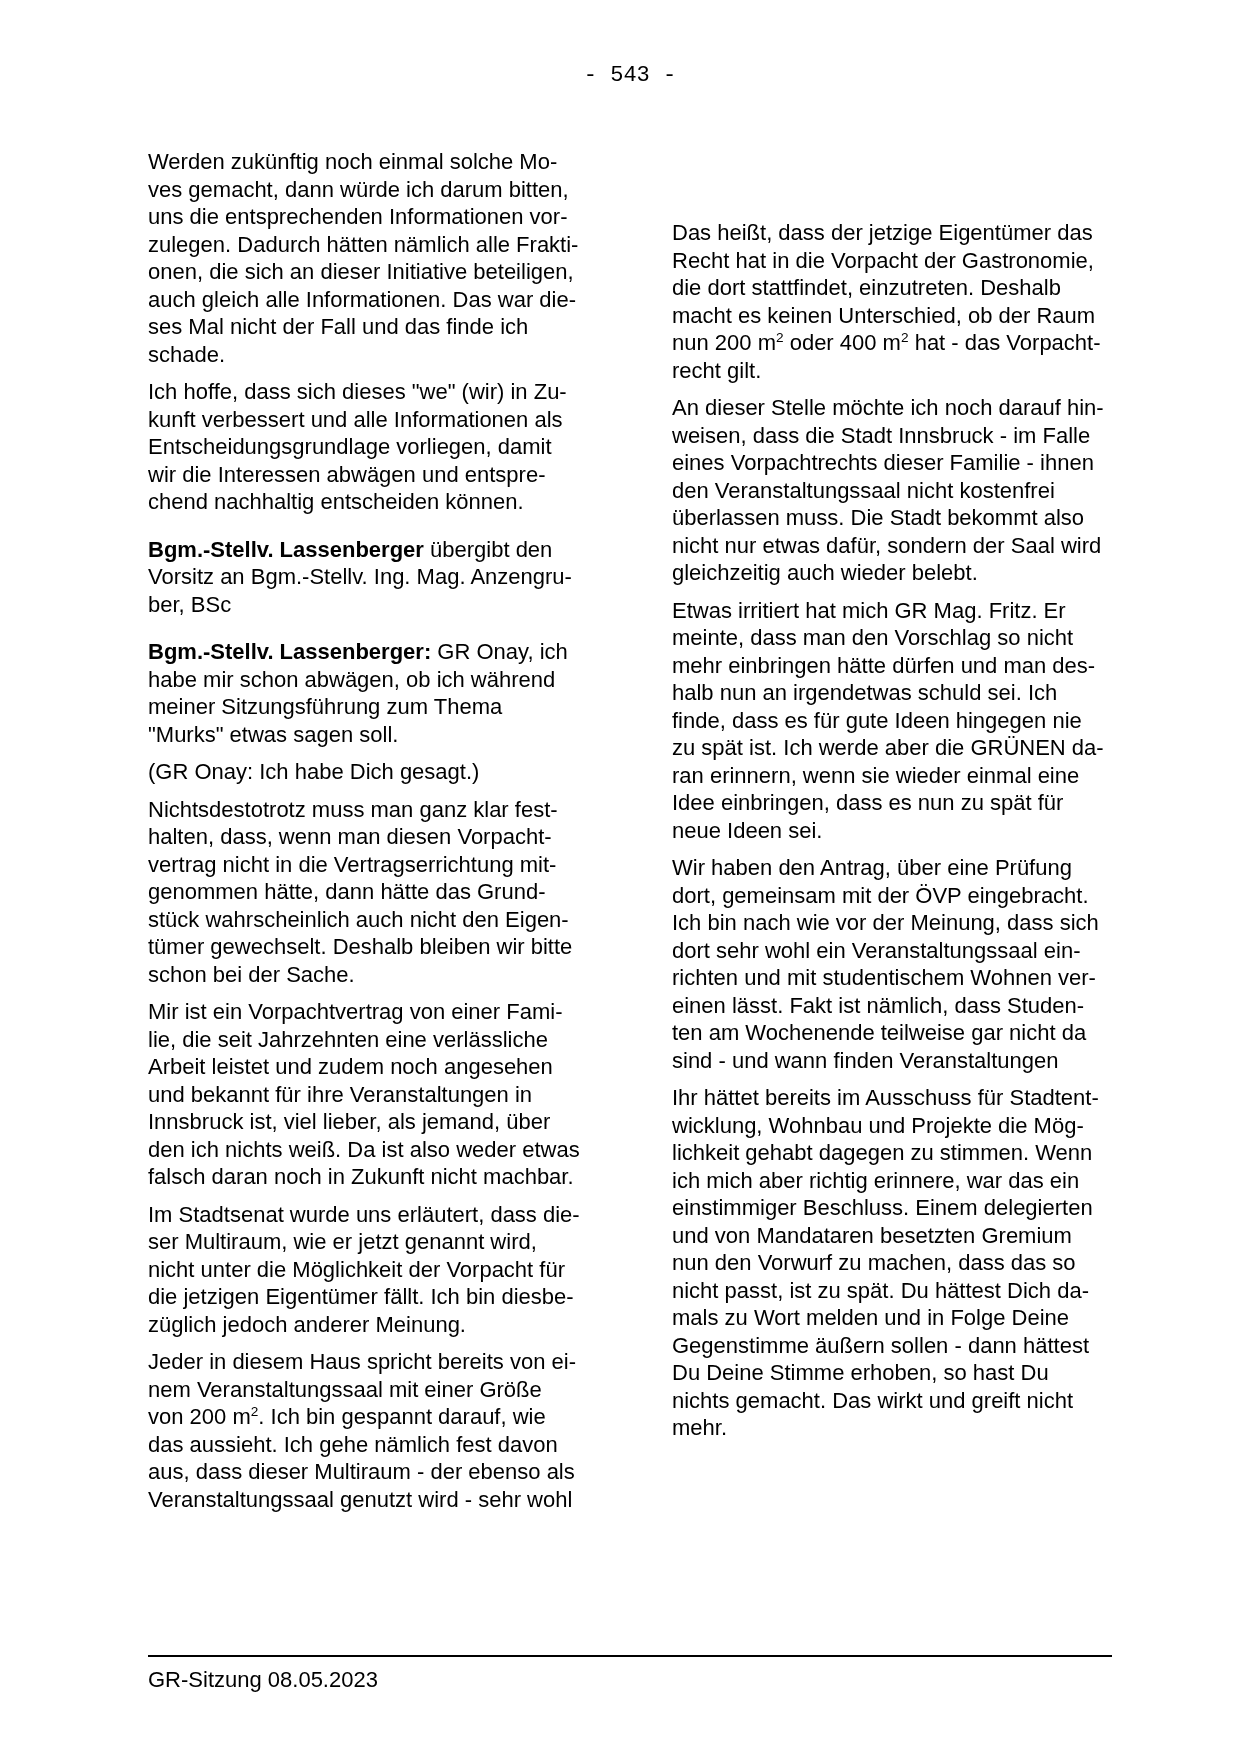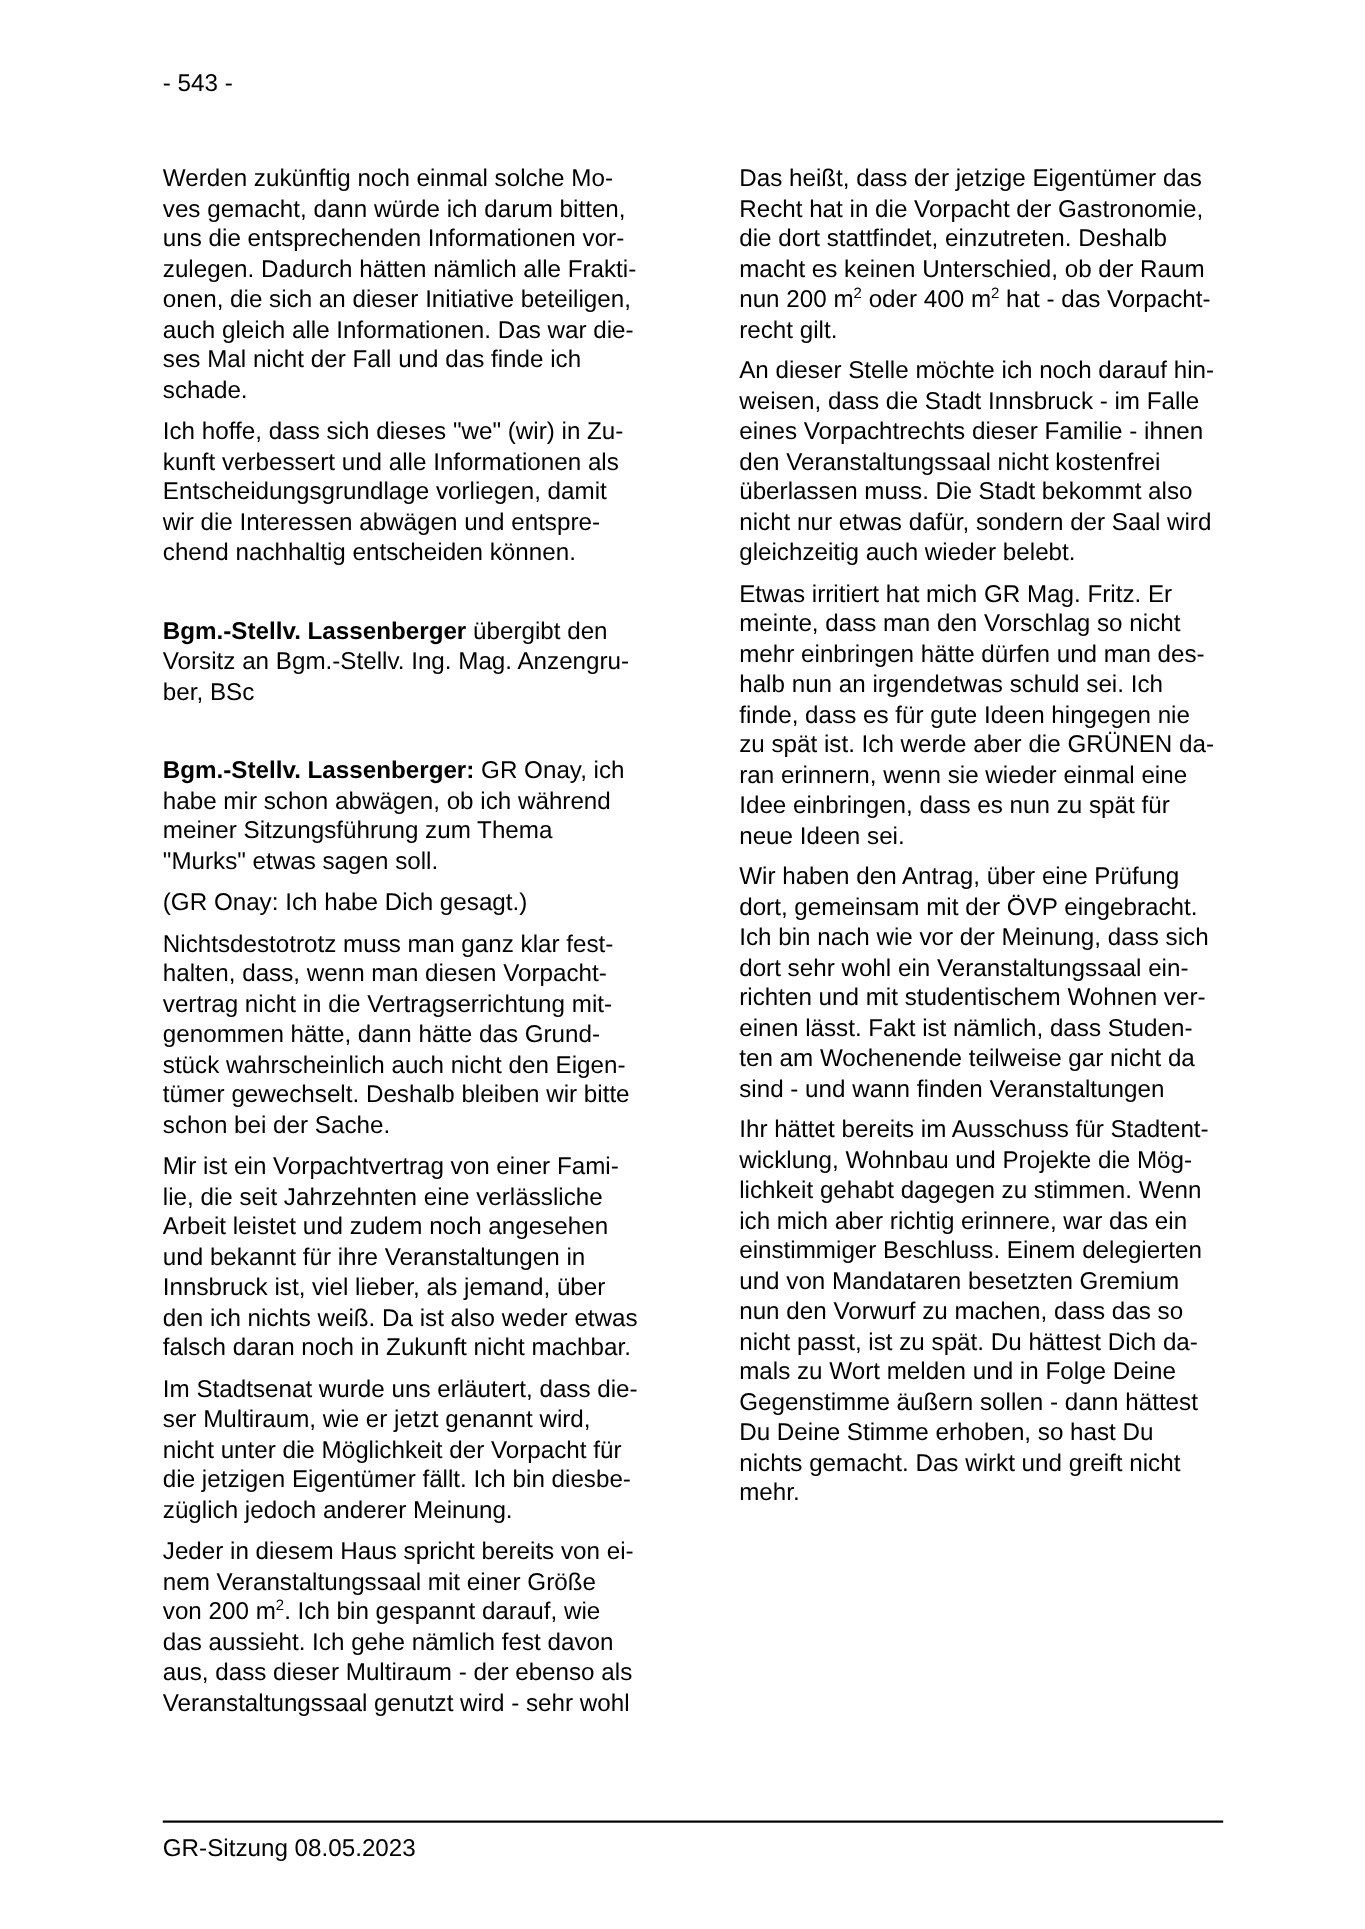--- a/index.html
+++ b/index.html
@@ -13,35 +13,37 @@
       font-family: "Liberation Sans", sans-serif;
       font-size: 22px;
       line-height: 27.5px;
       overflow: hidden;
     }
     .page-number {
       position: absolute;
       top: 62px;
       left: 148px;
       width: 964px;
+      text-align: center;
+      font-family: Liberation Mono, monospace;
     }
     .columns {
       position: absolute;
       top: 148px;
       left: 148px;
       display: flex;
       gap: 64px;
-      align-items: flex-start;
+      align-items: center;
     }
     .col {
       width: 460px;
       white-space: pre-wrap;
     }
     .para { margin: 0 0 10px 0; }
-    .para.gap-large { margin-top: 44px; }
+    .para.gap-large { margin-top: 20px; }
     .run.bold { font-weight: bold; }
     .run.sup {
       font-size: 0.62em;
       vertical-align: super;
       line-height: 0;
     }
     .footer-rule {
       position: absolute;
       top: 1655px;
       left: 148px;

